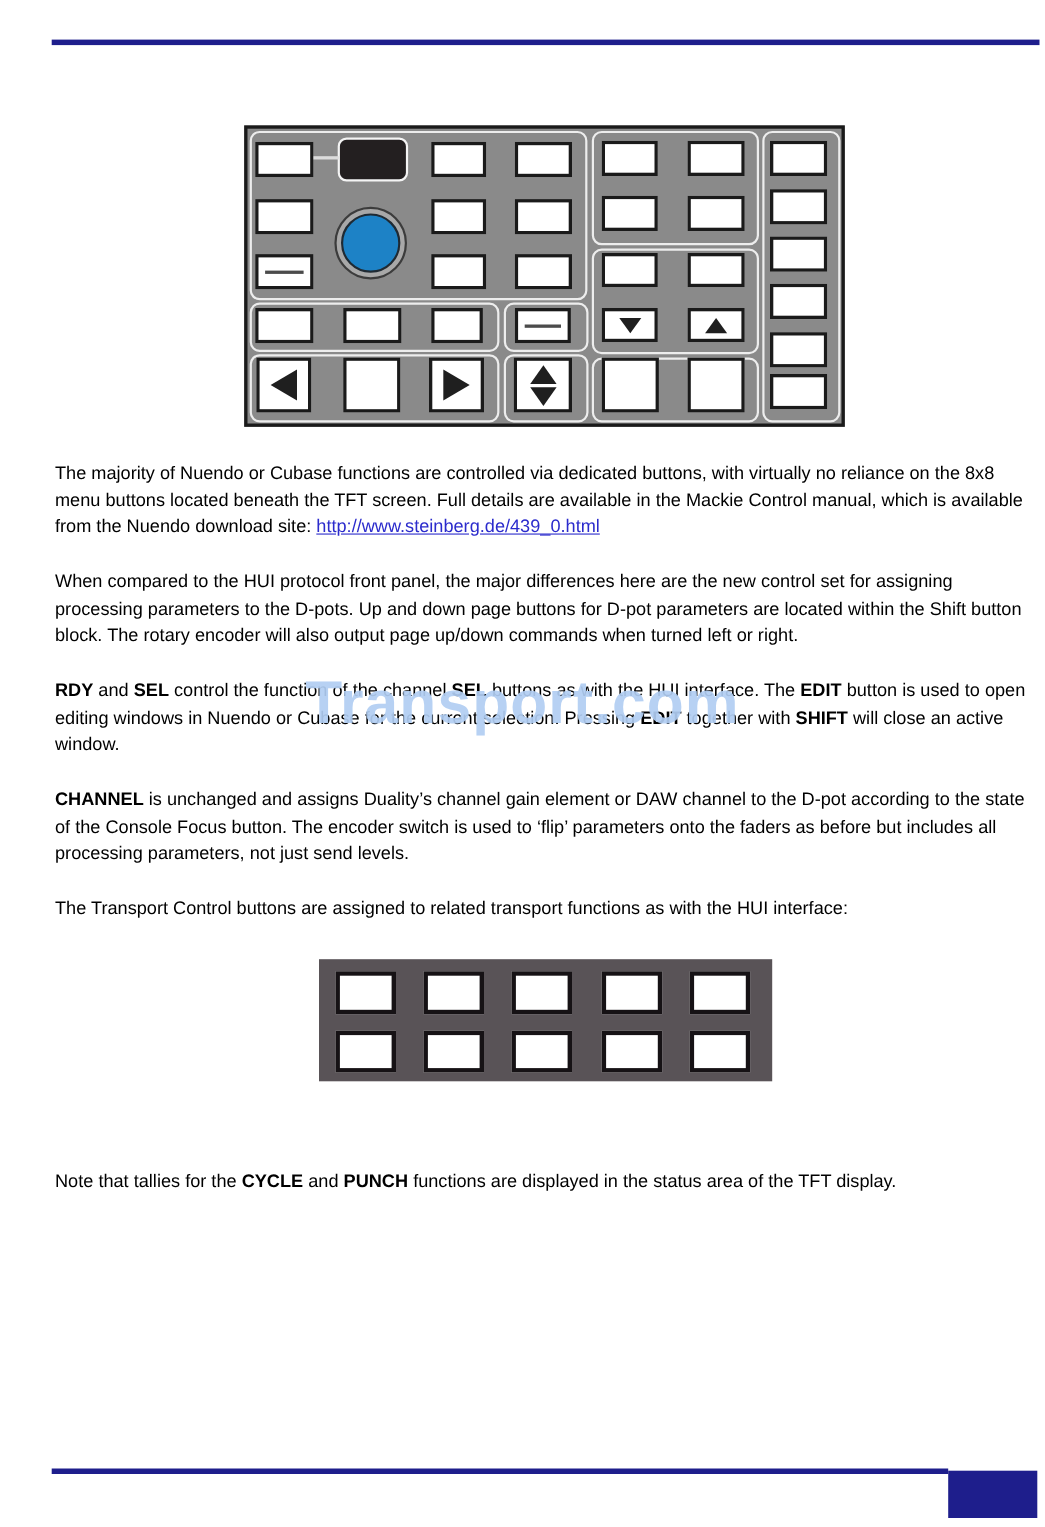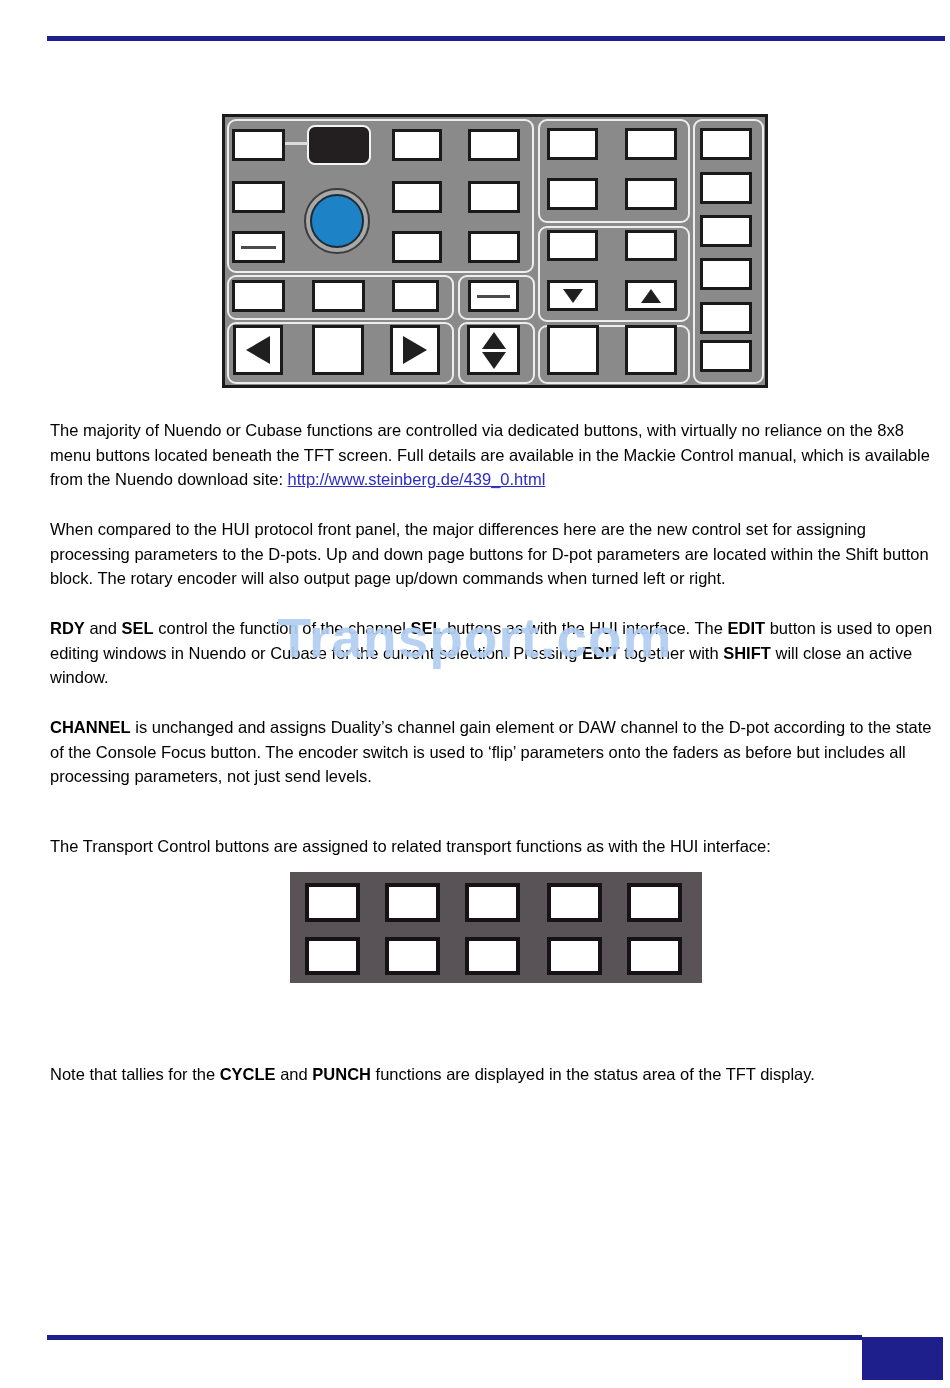--- a/index.html
+++ b/index.html
@@ -47,21 +47,21 @@
   .tbtn{position:absolute;background:#ffffff;border:4px solid #161215;box-sizing:border-box;}
 
   
   .para{
     position:absolute;left:50px;width:884px;
     font-size:16.5px;line-height:24.6px;letter-spacing:0;
   }
   .para .b{font-weight:bold;}
   a.link{color:var(--link,#2b2bcc);cursor:pointer;}
   #p1{top:418px;} #p2{top:517px;} #p3{top:616px;} #p4{top:715px;}
-  #p5{top:814px;margin-top:20px;} #p6{top:1062px;}
+  #p5{top:814px;} #p6{top:1062px;}
 
   #watermark{
     position:absolute;top:606px;left:50%;transform:translateX(-50%);
     font-size:55px;font-weight:bold;white-space:nowrap;
     color:var(--wm,rgba(177,206,243,0.9));opacity:0.92;
     z-index:5;pointer-events:none;letter-spacing:1px;
   }
 </style>
 </head>
 <body style="--navy: #1e1e8c; --gray: #8a8a8a; --tgray: #595357; --blue: #1d82c6; --link: #2b2bcc; --wm: #b1cef3;">

